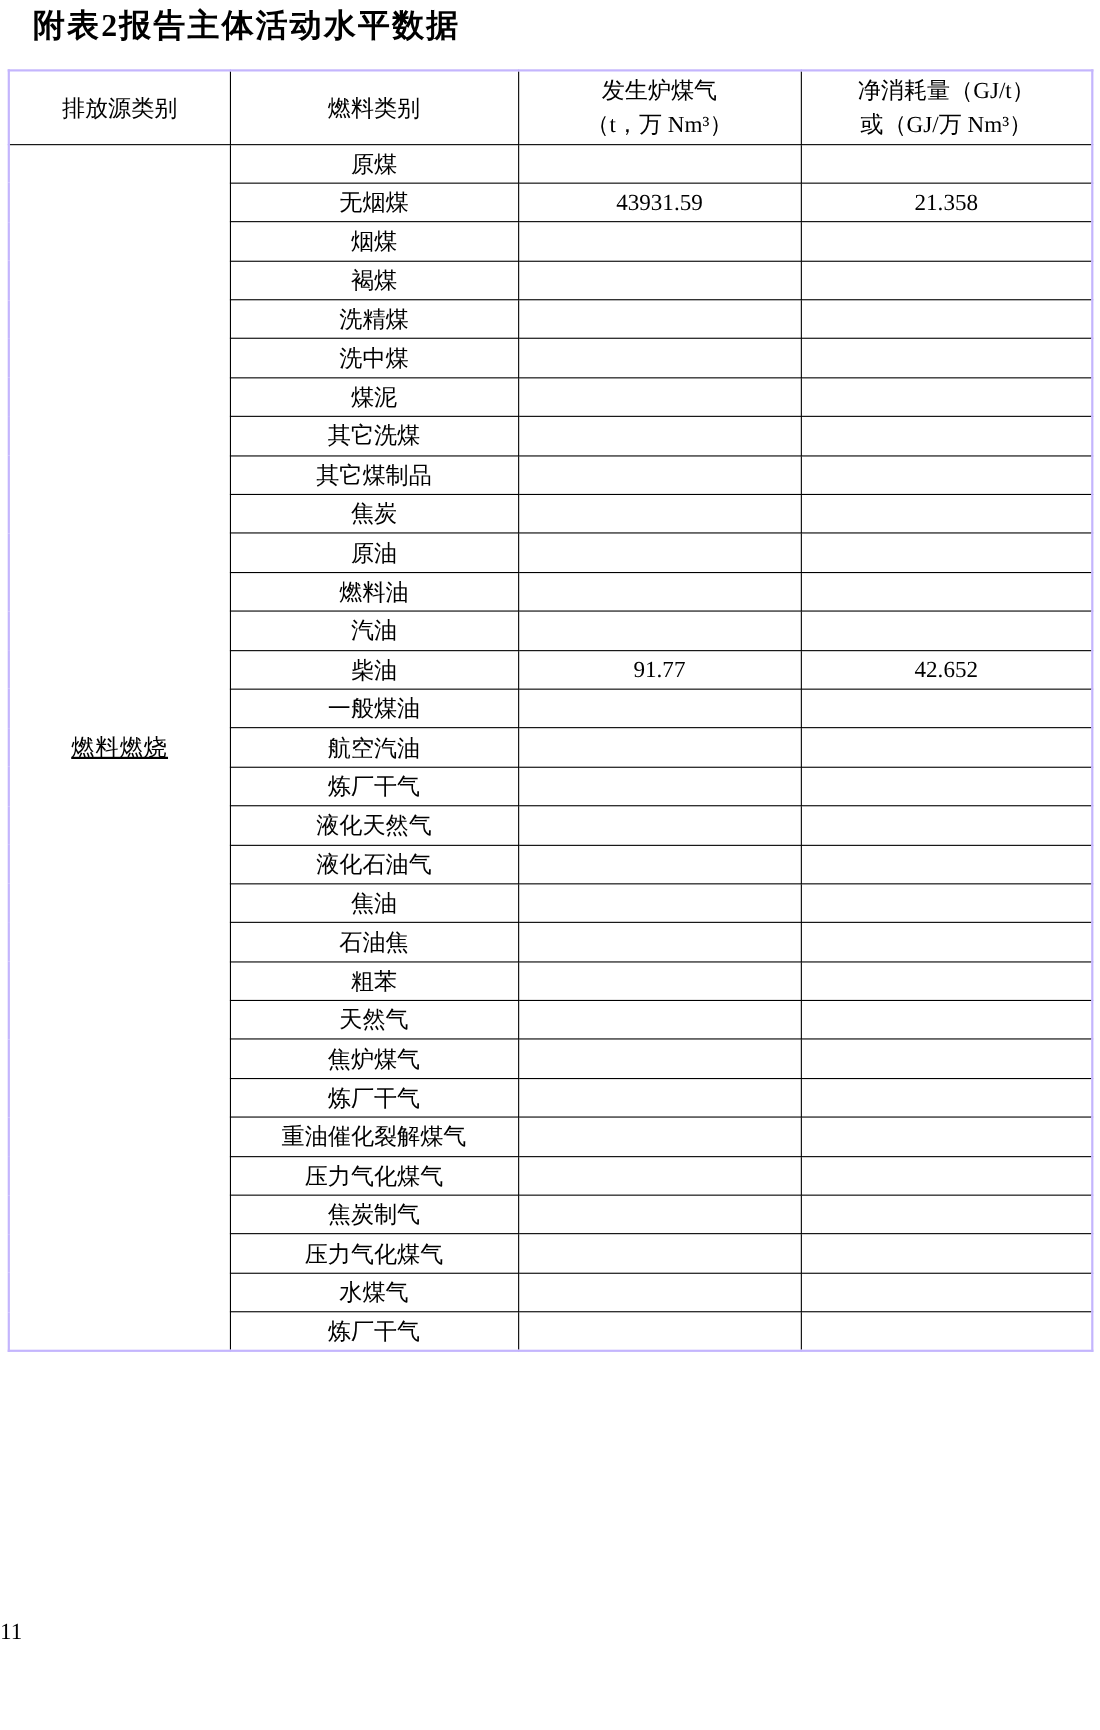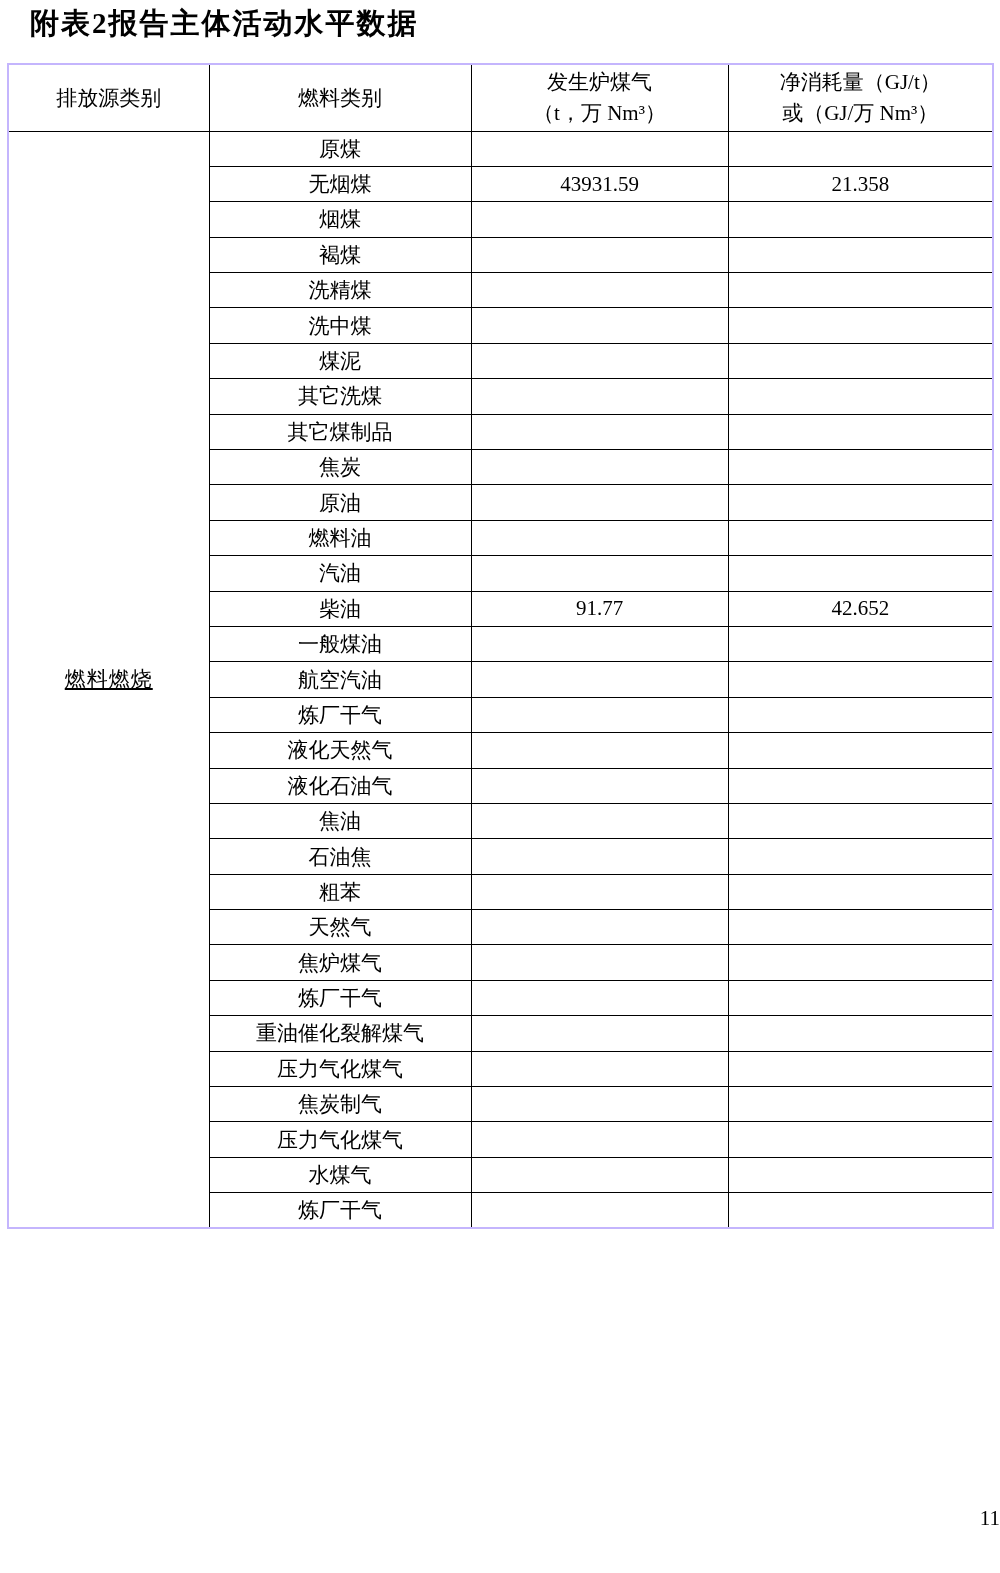--- a/index.html
+++ b/index.html
@@ -41,23 +41,23 @@
     overflow: hidden;
   }
   thead tr { height: 67px; }
   tbody tr { height: 35.4px; }
   th { white-space: pre-line; line-height: 1.45; }
   td.num-cell { font-size: 22px; }
   td.source-cell { font-size: 22px; letter-spacing: 1px; text-decoration: underline; }
   .page-number {
     position: absolute;
     left: 0;
-    top: 1506px;
+    top: 1471px;
     width: 100%;
-    text-align: right;
+    text-align: left;
     font-size: 21px;
   }
 </style>
 </head>
 <body>
 
 <div class="doc-title">附表2报告主体活动水平数据</div>
 
 <table class="activity-table">
   <colgroup>

